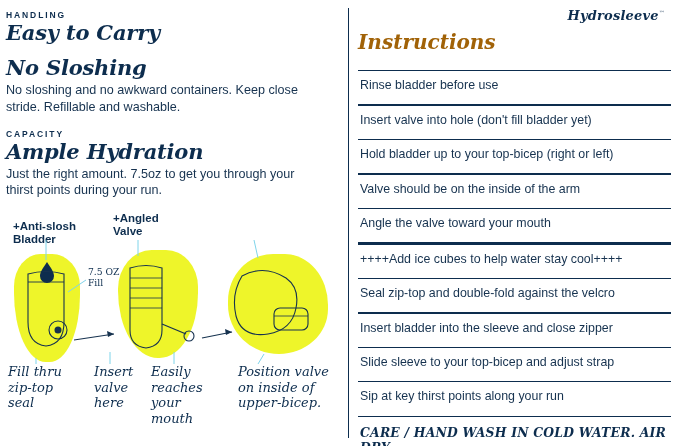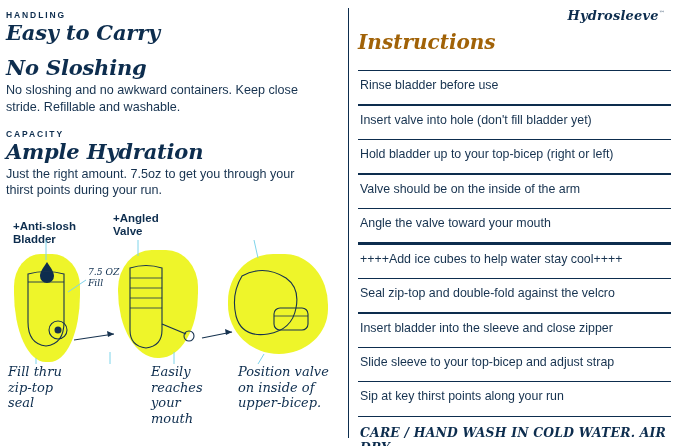--- a/index.html
+++ b/index.html
@@ -86,21 +86,20 @@
     color: #0d2d4e;
   }
   .s1 { left: 2px;   top: 152px; width: 64px; }
   .s2 { left: 88px;  top: 152px; width: 48px; }
   .s3 { left: 145px; top: 152px; width: 66px; }
   .s4 { left: 232px; top: 152px; width: 92px; }
 
   .note {
     position: absolute;
     font-family: "DejaVu Serif", serif;
-    font-style: italic;
     font-size: 9.2px;
     line-height: 1.15;
     color: #0d2d4e;
   }
   .note-fill { left: 82px; top: 55px; width: 48px; }
 
   .diag-svg { position: absolute; left: 0; top: 0; width: 330px; height: 180px; }
 
   
   .divider {
@@ -219,20 +218,21 @@
 
         <path d="M30,146 L30,152" stroke="#7fd4ea" stroke-width="1"></path>
         <path d="M104,140 L104,152" stroke="#7fd4ea" stroke-width="1"></path>
         <path d="M168,140 L168,152" stroke="#7fd4ea" stroke-width="1"></path>
         <path d="M258,142 L252,152" stroke="#7fd4ea" stroke-width="1"></path>
       </svg>
 
       <div class="note note-fill">7.5 OZ Fill</div>
 
       <div class="sublabel s1">Fill thru zip-top seal</div>
+      <div class="sublabel s2">Insert valve here</div>
       <div class="sublabel s3">Easily reaches your mouth</div>
       <div class="sublabel s4">Position valve on inside of upper-bicep.</div>
     </div>
   </div>
 
   <div class="divider"></div>
 
   <div class="right">
     <div class="brand"><span>Hydrosleeve</span><span class="tm">™</span></div>
 

